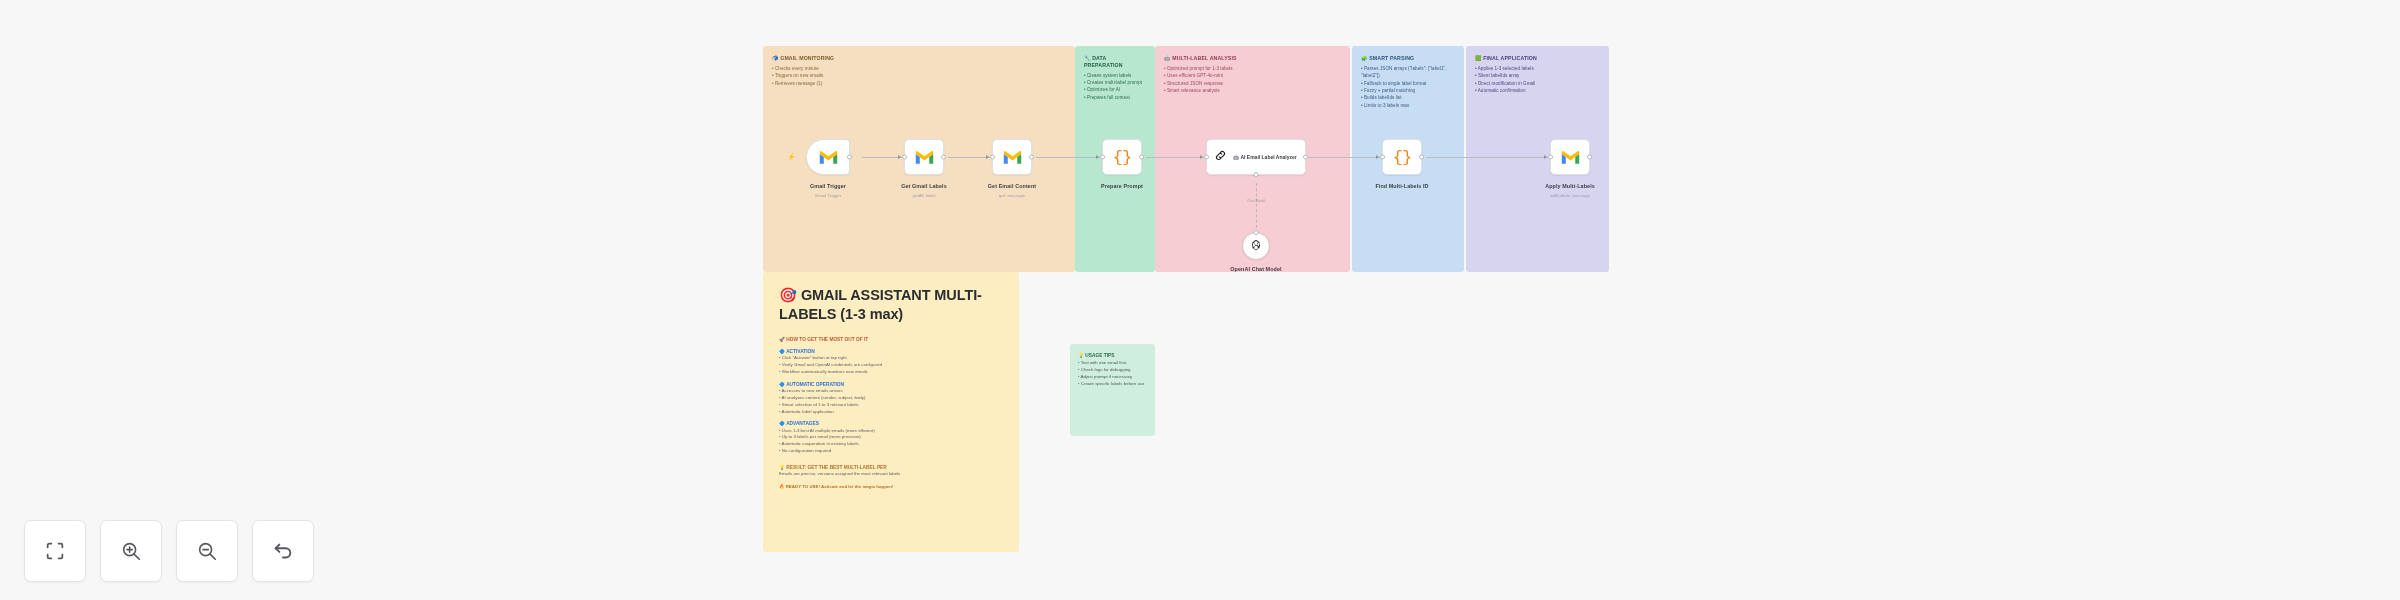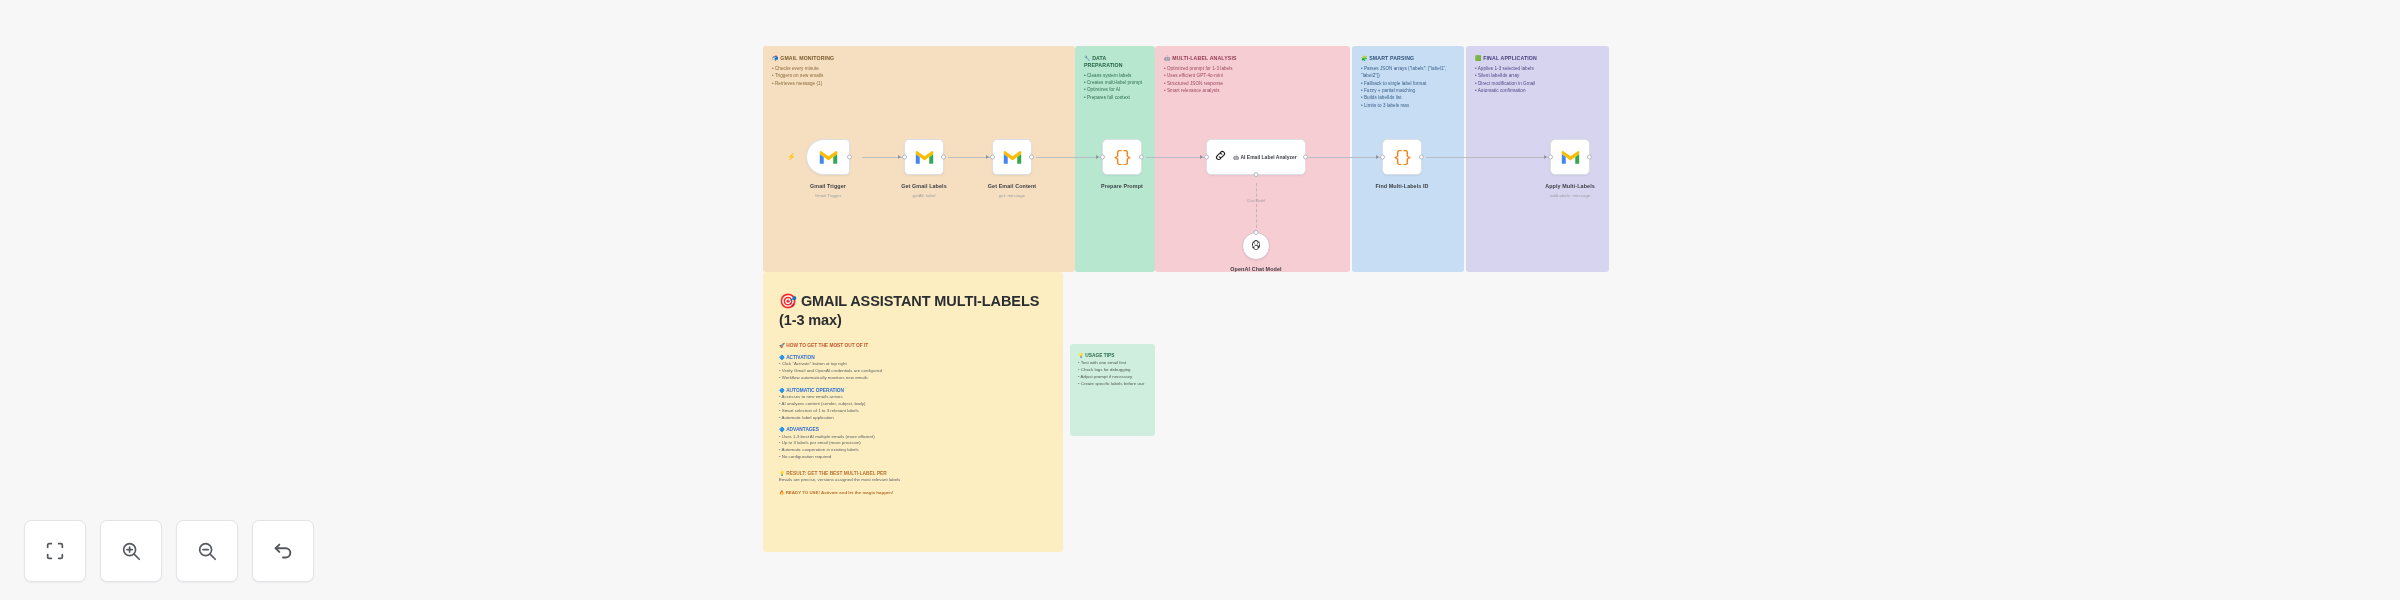--- a/index.html
+++ b/index.html
@@ -352,21 +352,21 @@
           <path fill="#fbbc04" d="M2 9.2 24 25.6l22-16.4V4c0-2-2.2-3-3.8-1.9L24 15 5.8 2.1C4.2 1 2 2 2 4z"></path>
         </svg>
       </span>
       <span class="port left"></span>
       <span class="port right"></span>
     </div>
     <div class="node-label" style="left:1570px; top:183px;">Apply Multi-Labels</div>
     <div class="node-sublabel" style="left:1570px; top:193px;">addLabels: message</div>
   </div>
 
-  <div class="sticky" style="left:763px; top:272px; width:300px; height:280px; background:#fdeec2; padding:20px 16px;">
+  <div class="sticky" style="left:763px; top:272px; width:256px; height:280px; background:#fdeec2; padding:14px 16px;">
     <div class="sticky-main-title">
       <span>🎯</span>
       <span>GMAIL ASSISTANT MULTI-LABELS (1-3 max)</span>
     </div>
 
     <div class="sec-head" style="color:#c2582f; margin-top:13px;">🚀 HOW TO GET THE MOST OUT OF IT</div>
 
     <div class="sec-head" style="color:#2f6fd0;">🔷 ACTIVATION</div>
     <div class="sec-line">Click "Activate" button at top right</div>
     <div class="sec-line">Verify Gmail and OpenAI credentials are configured</div>

